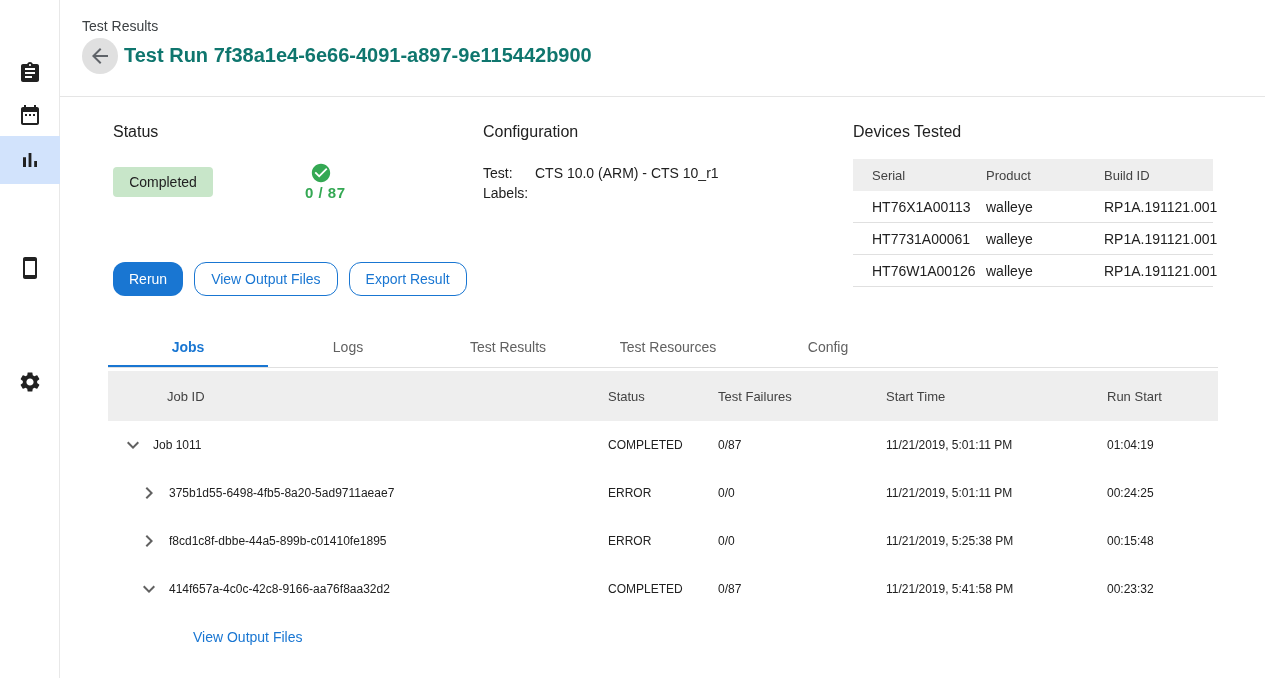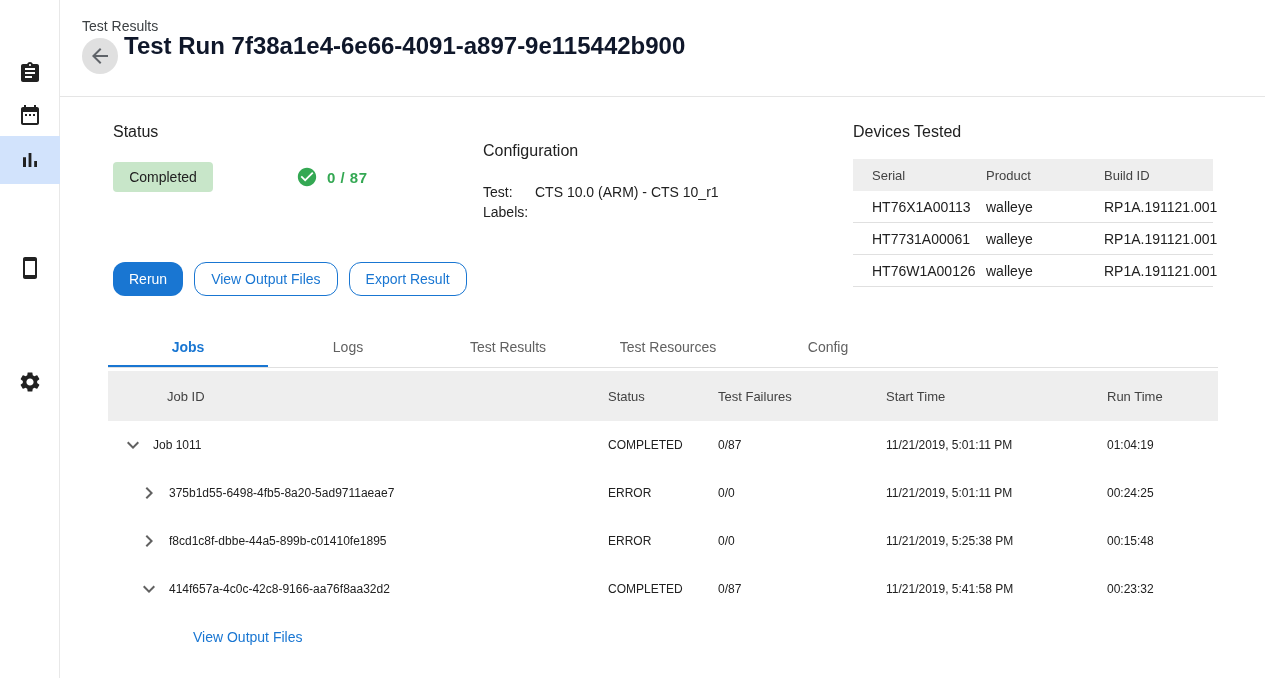--- a/index.html
+++ b/index.html
@@ -14,33 +14,33 @@
   
   .sidebar { position:absolute; left:0; top:0; width:60px; height:678px; background:#fff; border-right:1px solid #e8e8e8; z-index:5; }
   .side-item { position:absolute; left:0; width:60px; height:48px; display:flex; align-items:center; justify-content:center; cursor:pointer; }
   .side-item.selected { background:#d2e3fc; }
   .si-1 { top:49px; } .si-2 { top:92px; } .si-3 { top:136px; } .si-4 { top:244px; } .si-5 { top:358px; }
 
   
   .header { position:absolute; left:60px; top:0; right:0; height:97px; background:#fff; border-bottom:1px solid #e5e5e5; }
   .breadcrumb { position:absolute; left:22px; top:18px; font-size:14px; color:#3c4043; }
   .back-btn { position:absolute; left:22px; top:38px; width:36px; height:36px; border-radius:50%; background:#e0e0e0; border:none; display:flex; align-items:center; justify-content:center; cursor:pointer; }
-  .page-title { position:absolute; left:64px; top:32px; font-size:24px; color:#0f172a; white-space:nowrap; }
+  .page-title { position:absolute; left:64px; top:44px; font-size:20px; color:#0f766e; white-space:nowrap; }
 
   
   .main { position:absolute; left:60px; top:98px; right:0; bottom:0; background:#fff; }
   .section-h { font-size:16px; color:#212121; }
 
   .status-col { position:absolute; left:53px; top:25px; width:360px; }
   .status-row { margin-top:21px; display:flex; align-items:center; }
   .badge { display:inline-block; background:#c8e6c9; color:#212121; border-radius:4px; padding:7px 0; width:100px; text-align:center; font-size:14px; }
-  .pass-group { display:flex; align-items:center; margin-left:83px; }
+  .pass-group { display:flex; align-items:center; margin-left:83px;flex-direction:column; }
   .pass-count { color:#34a853; font-weight:bold; font-size:15px; margin-left:9px; letter-spacing:.5px; }
 
-  .config-col { position:absolute; left:423px; top:25px; width:360px;margin-top:19px; }
+  .config-col { position:absolute; left:423px; top:25px; width:360px; }
   .config-rows { margin-top:22px; }
   .config-row { display:flex; line-height:20px; }
   .config-label { width:52px; color:#212121; }
   .config-value { color:#212121; }
 
   .devices-col { position:absolute; left:793px; top:25px; width:360px; }
   .dev-table { margin-top:18px; width:360px; font-size:14px; }
   .dev-row { display:grid; grid-template-columns:114px 118px 1fr; padding-left:19px; align-items:center; height:32px; border-bottom:1px solid #e0e0e0; }
   .dev-head { background:#eeeeee; border-bottom:none; color:#424242; font-size:13px; }
 
@@ -191,21 +191,21 @@
     <div class="tab">Test Resources</div>
     <div class="tab">Config</div>
   </div>
 
   <div class="jobs">
     <div class="jrow jhead">
       <span class="jcell-id">Job ID</span>
       <span>Status</span>
       <span>Test Failures</span>
       <span>Start Time</span>
-      <span>Run Time</span>
+      <span>Run Start</span>
     </div>
 
     <div class="jrow lvl0">
       <span class="jcell-id">
         <span class="chev">
           <svg width="24" height="24" viewBox="0 0 24 24" fill="#616161">
               <path d="M16.59 8.59L12 13.17 7.41 8.59 6 10l6 6 6-6z"></path>
             </svg>
         </span>
         <span>Job 1011</span>

